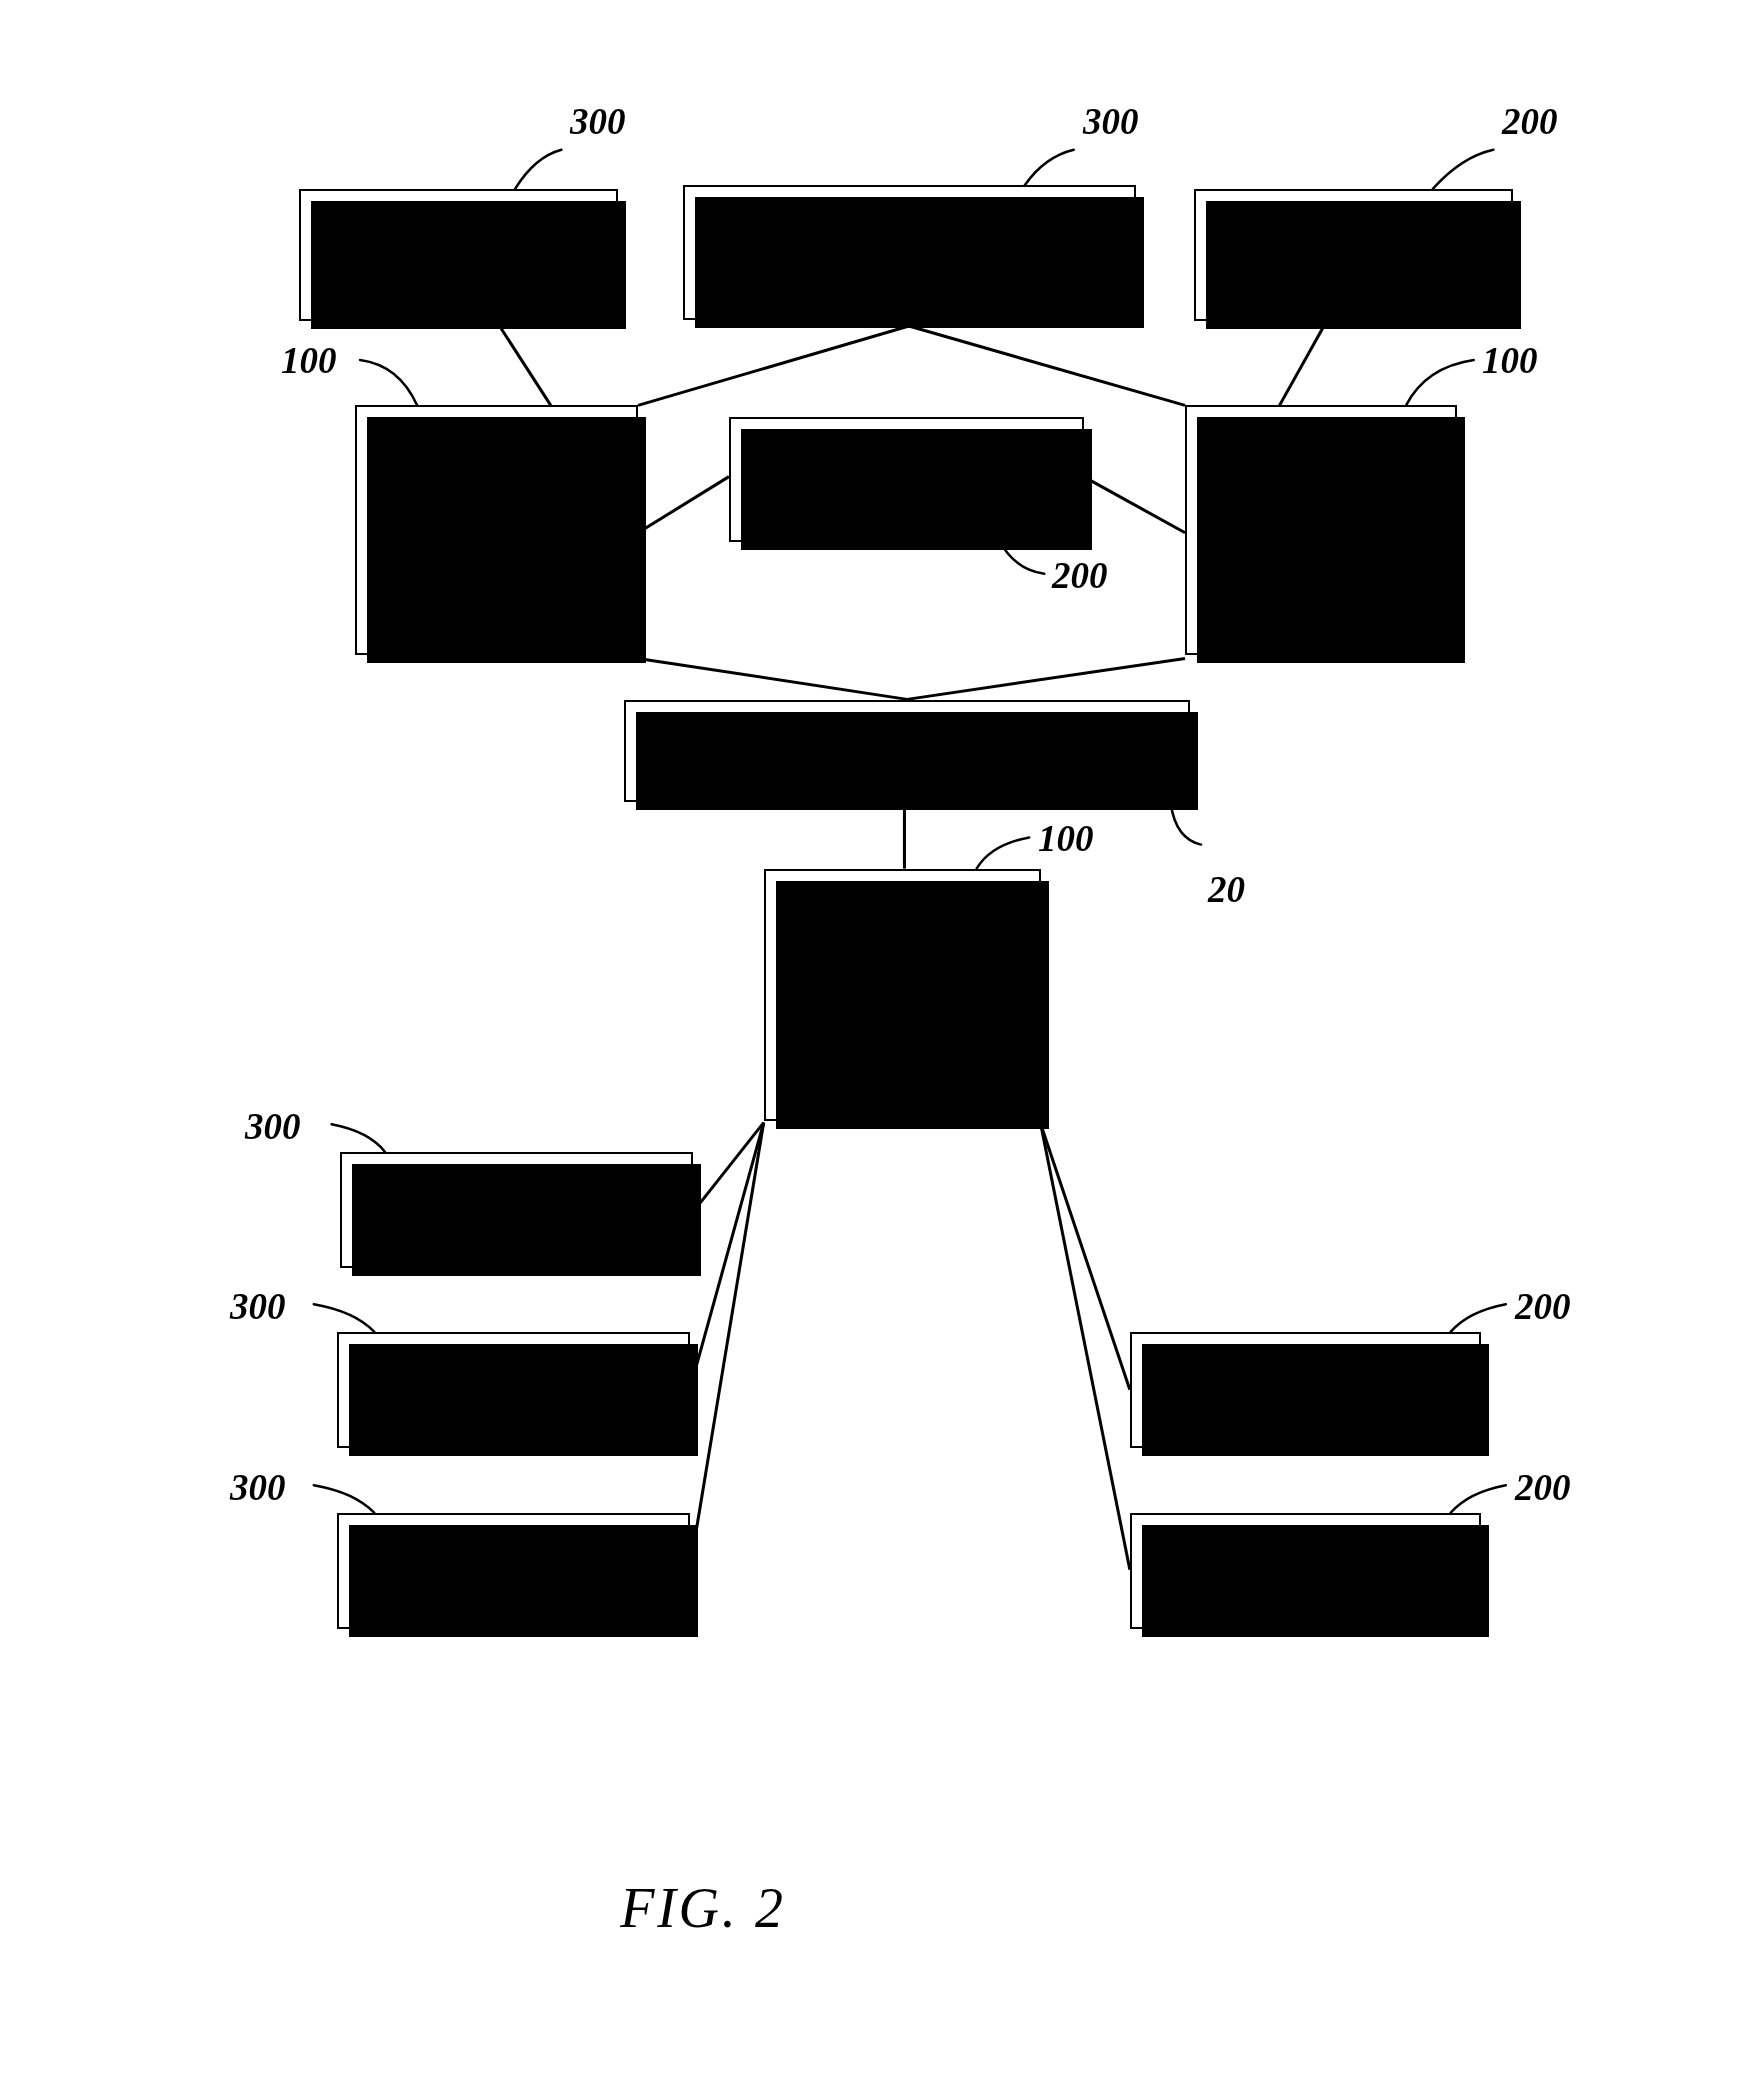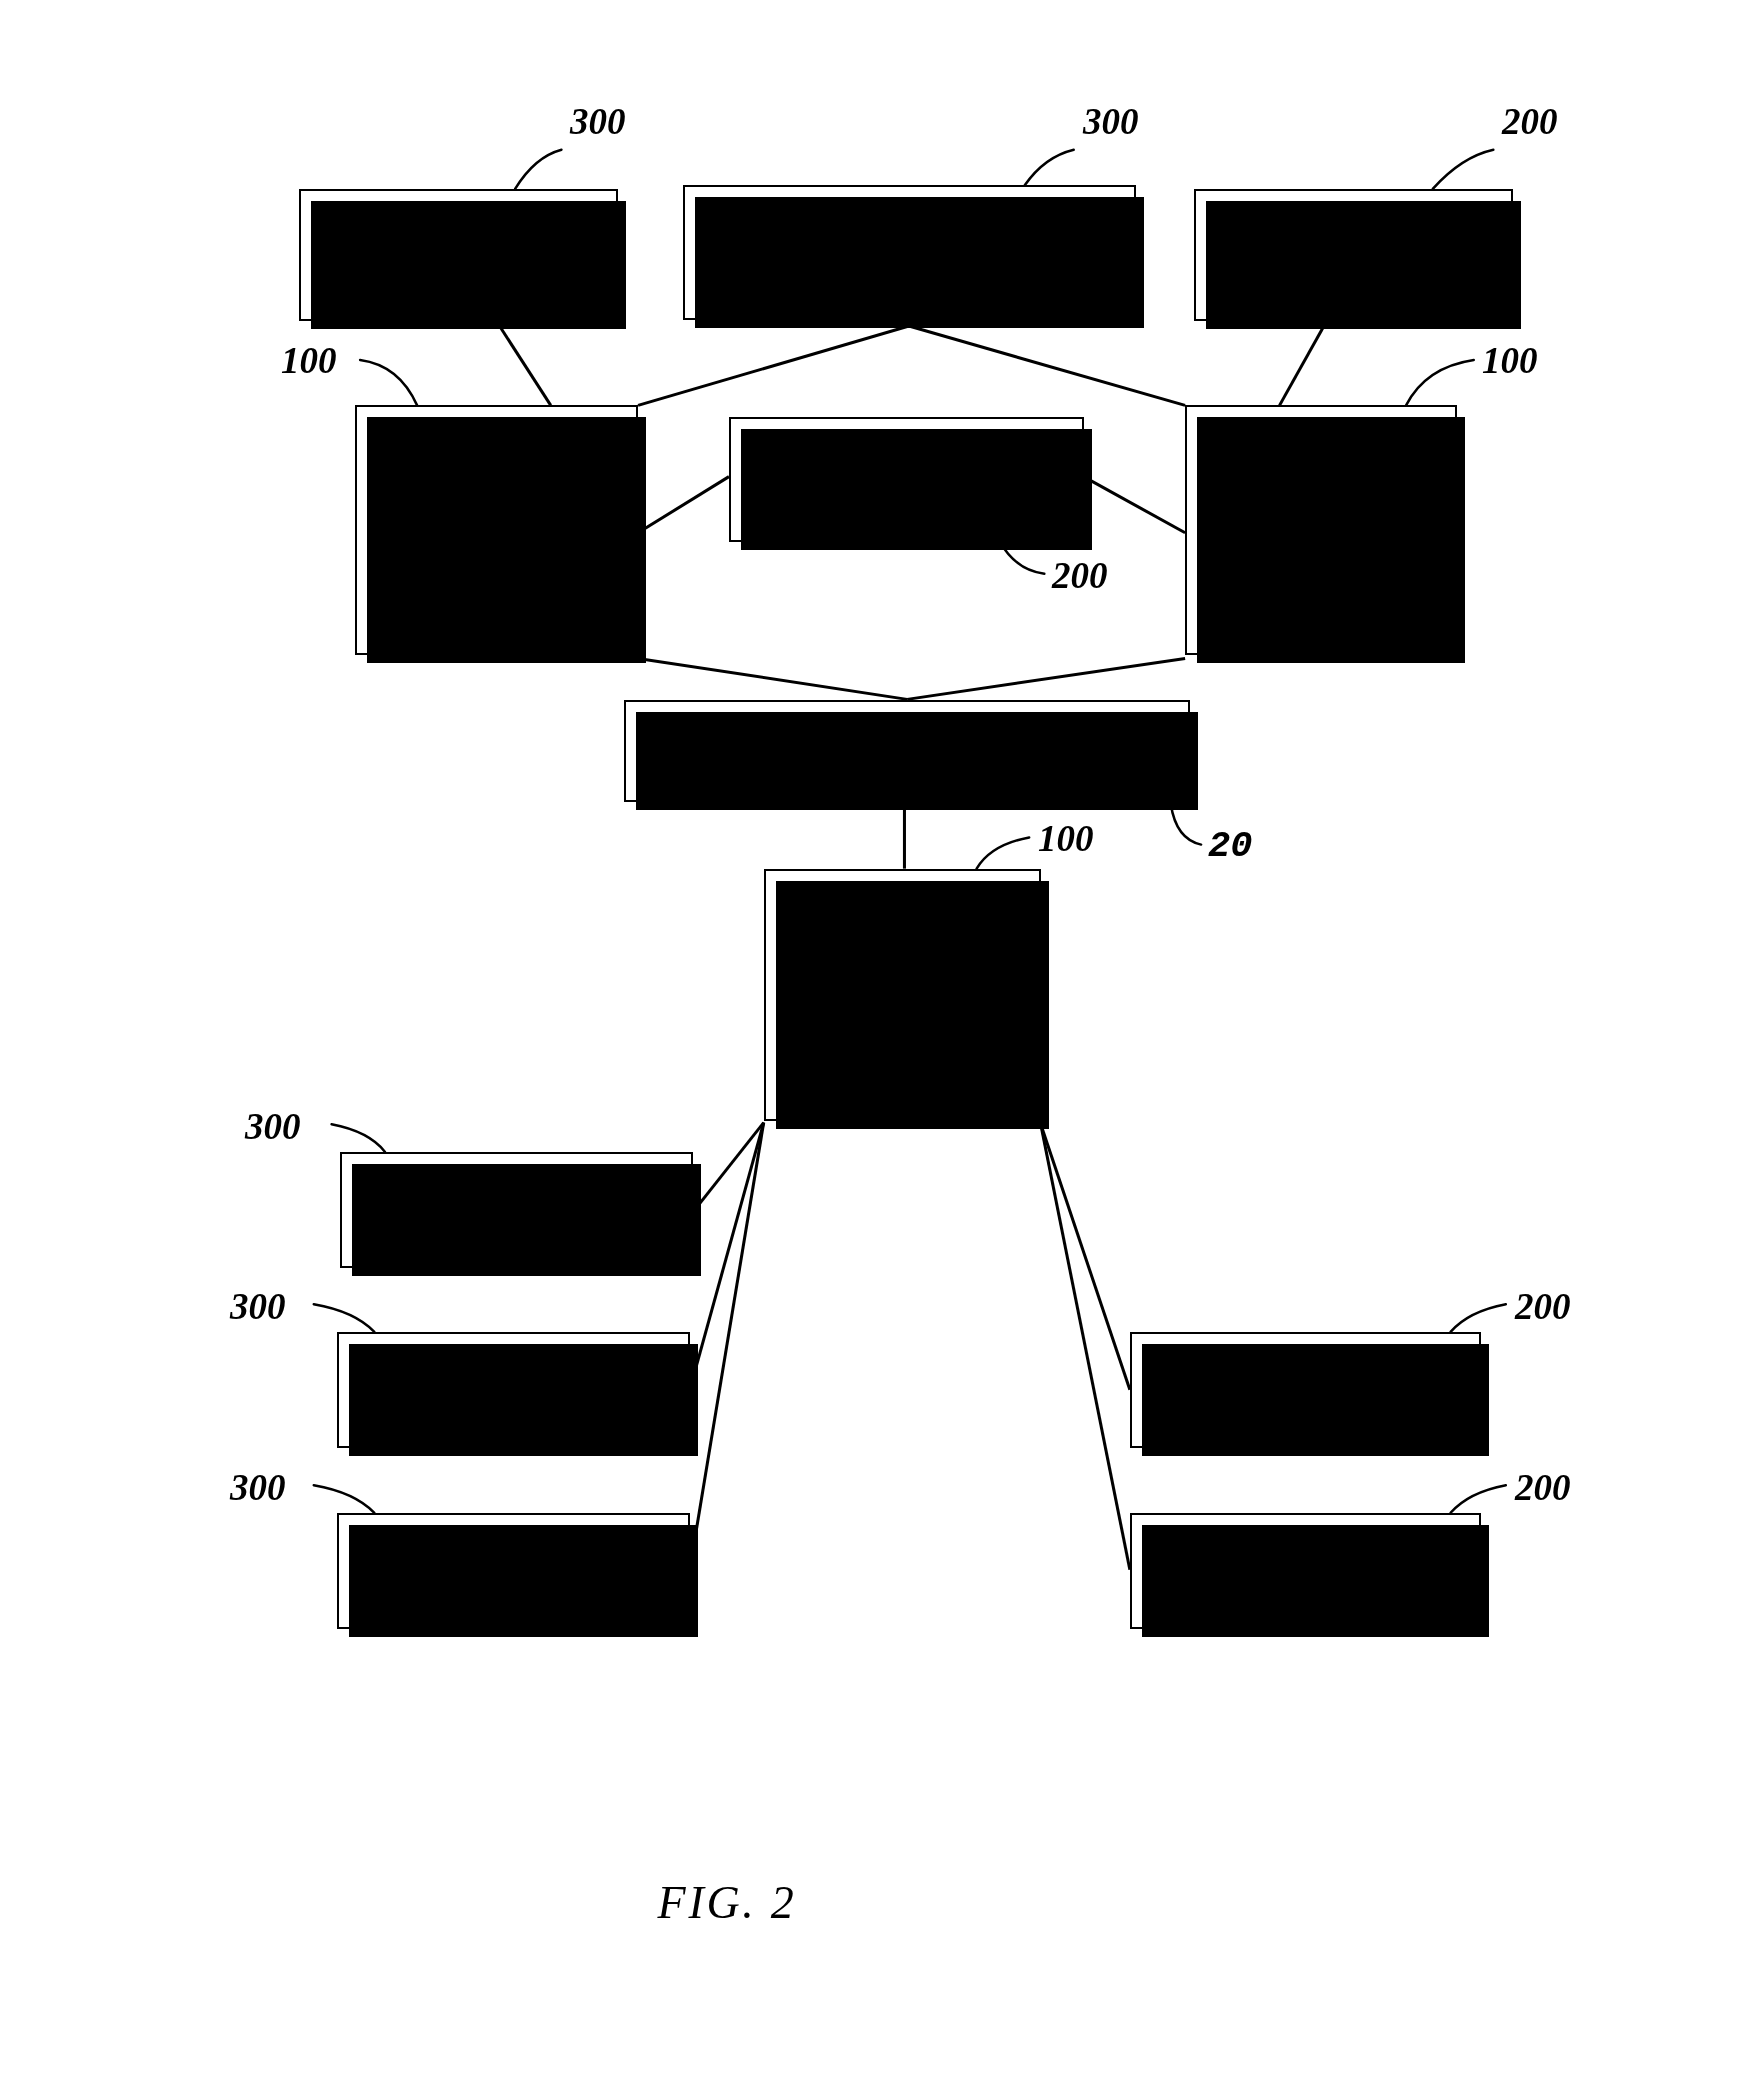--- a/index.html
+++ b/index.html
@@ -70,24 +70,23 @@
     text-align: center;
   }
   #fig-caption {
     position: absolute;
     left: 0;
     top: 1876px;
     width: 1406px;
     text-align: center;
     font-family: "Liberation Serif", "DejaVu Serif", serif;
     font-style: italic;
-    font-size: 46px;
+    font-size: 56px;
     letter-spacing: 2.7px;
     color: #000000;
-    margin-left: 24px;
   }
 </style>
 </head>
 <body>
 
 <div id="figure-root">
 
   <svg id="wire-layer" viewBox="0 0 1965 2347" xmlns="http://www.w3.org/2000/svg">
     <g stroke="#000000" stroke-width="3.4" fill="none" stroke-linecap="butt">
 
@@ -187,21 +186,21 @@
     <span class="node-label">Affiliate</span>
   </div>
 
   <div class="ref" style="left:570px; top:100px;">300</div>
   <div class="ref" style="left:1083px; top:100px;">300</div>
   <div class="ref" style="left:1502px; top:100px;">200</div>
   <div class="ref" style="left:281px; top:339px;">100</div>
   <div class="ref" style="left:1482px; top:339px;">100</div>
   <div class="ref" style="left:1052px; top:554px;">200</div>
   <div class="ref" style="left:1038px; top:817px;">100</div>
-  <div class="ref" style="left:1208px; top:825px;font-family:Liberation Mono, monospace;">20</div>
+  <div class="ref" style="left:1208px; top:868px;">20</div>
   <div class="ref" style="left:245px; top:1105px;">300</div>
   <div class="ref" style="left:230px; top:1285px;">300</div>
   <div class="ref" style="left:230px; top:1466px;">300</div>
   <div class="ref" style="left:1515px; top:1285px;">200</div>
   <div class="ref" style="left:1515px; top:1466px;">200</div>
 
   <div id="fig-caption">FIG. 2</div>
 
 </div>
 

